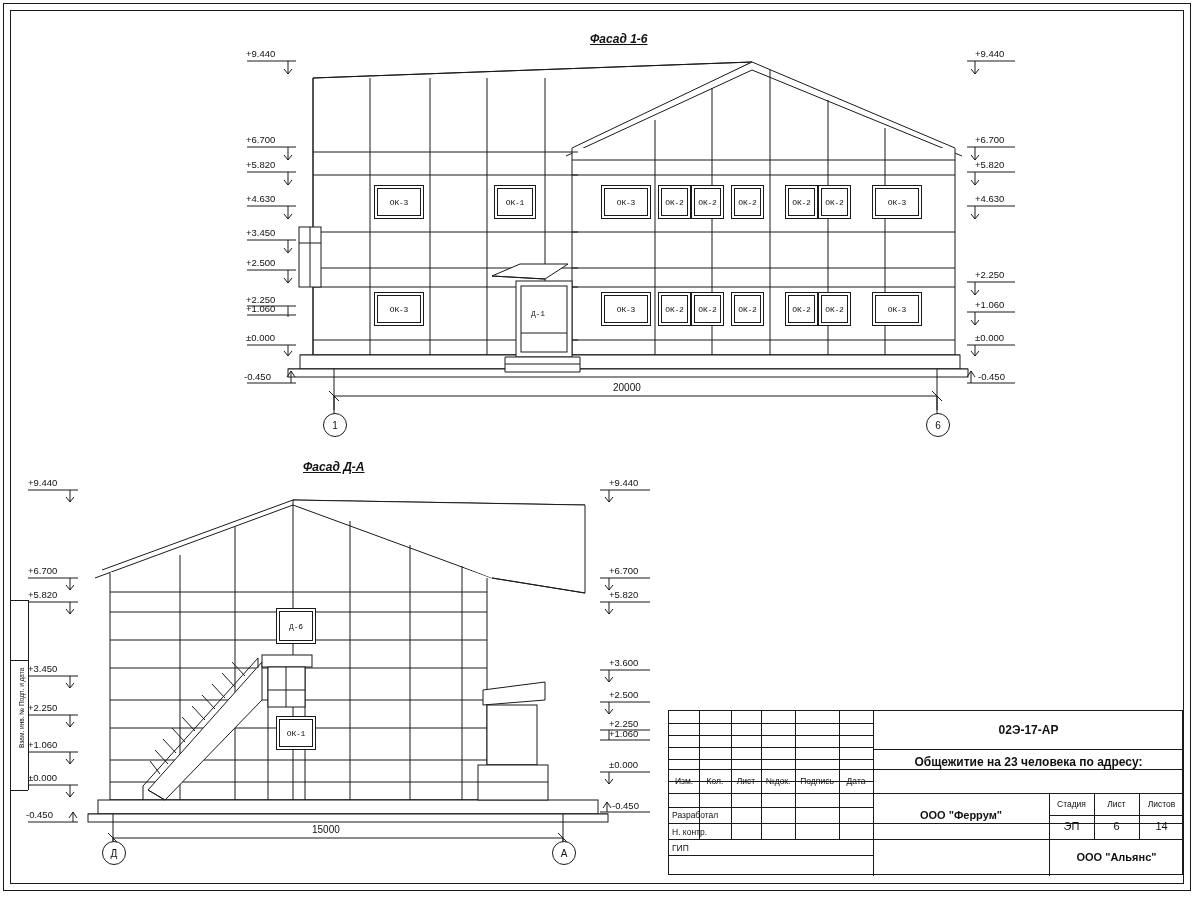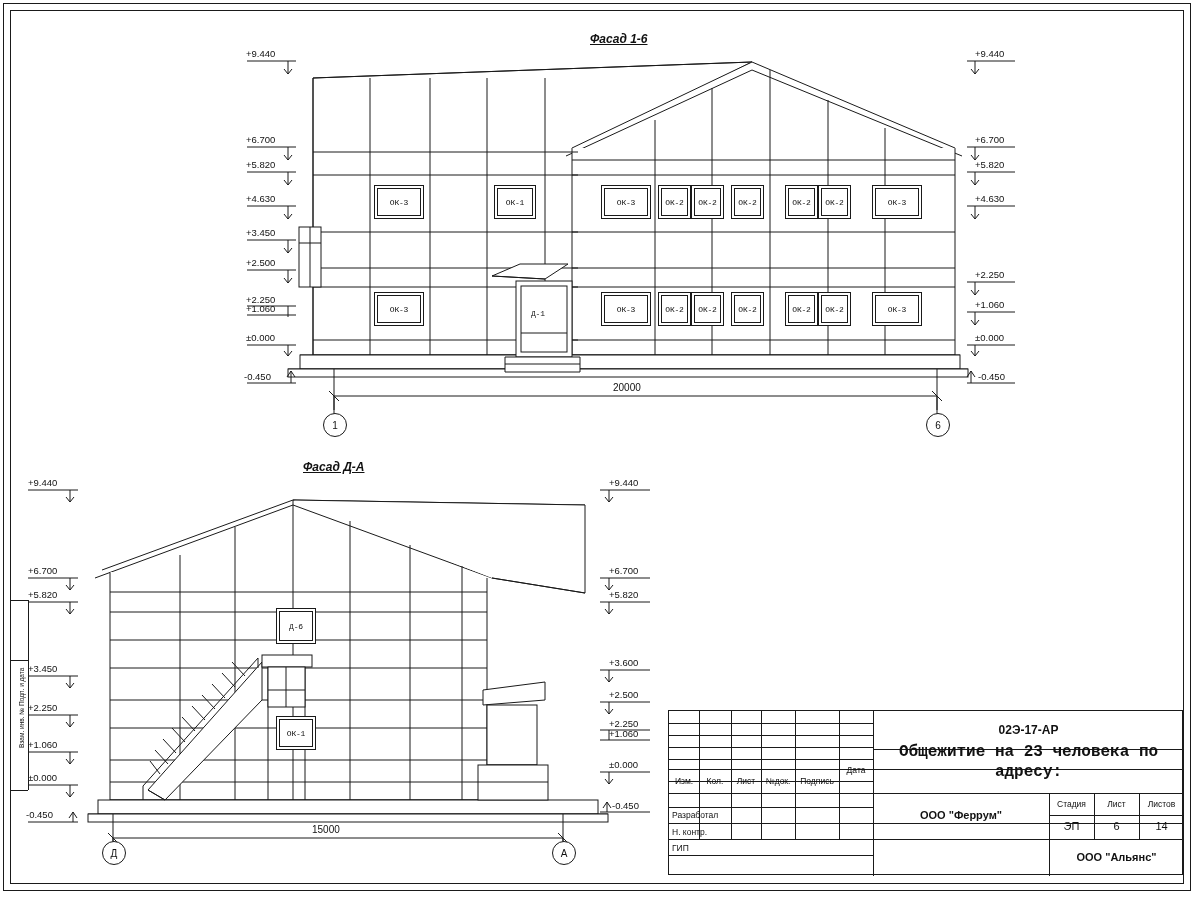--- a/index.html
+++ b/index.html
@@ -472,28 +472,28 @@
     <div class="ln v" style="left:425px;top:82px;height:46px;"></div>
     <div class="ln v" style="left:470px;top:82px;height:46px;"></div>
     <div class="ln h" style="left:380px;top:104px;width:135px;"></div>
     <div class="ln v" style="left:380px;top:128px;height:37px;"></div>
 
     <div class="tbc" style="left:0;top:58px;width:30px;height:24px;">Изм.</div>
     <div class="tbc" style="left:30px;top:58px;width:32px;height:24px;">Кол.</div>
     <div class="tbc" style="left:62px;top:58px;width:30px;height:24px;">Лист</div>
     <div class="tbc" style="left:92px;top:58px;width:34px;height:24px;">№док.</div>
     <div class="tbc" style="left:126px;top:58px;width:44px;height:24px;">Подпись</div>
-    <div class="tbc" style="left:170px;top:47px;width:34px;height:24px;">Дата</div>
+    <div class="tbc" style="left:170px;top:58px;width:34px;height:24px;">Дата</div>
 
     <div class="tbtxt" style="left:3px;top:87px;margin-top:12px;">Разработал</div>
     <div class="tbtxt" style="left:3px;top:116px;">Н. контр.</div>
     <div class="tbtxt" style="left:3px;top:132px;">ГИП</div>
 
     <div class="tbc" style="left:204px;top:0;width:311px;height:38px;font-size:12px;font-weight:bold;">02Э-17-АР</div>
-    <div class="tbc" style="left:204px;top:44px;width:311px;height:14px;font-size:16px;font-weight:bold;font-family:Liberation Mono, monospace;">Общежитие на 23 человека по адресу:</div>
+    <div class="tbc" style="left:204px;top:44px;width:311px;height:14px;font-size:12px;font-weight:bold;">Общежитие на 23 человека по адресу:</div>
 
     <div class="tbc" style="left:204px;top:82px;width:176px;height:46px;font-size:11px;font-weight:bold;">ООО "Феррум"</div>
 
     <div class="tbc" style="left:380px;top:82px;width:45px;height:22px;">Стадия</div>
     <div class="tbc" style="left:425px;top:82px;width:45px;height:22px;">Лист</div>
     <div class="tbc" style="left:470px;top:82px;width:45px;height:22px;">Листов</div>
     <div class="tbc" style="left:380px;top:104px;width:45px;height:24px;font-size:11px;">ЭП</div>
     <div class="tbc" style="left:425px;top:104px;width:45px;height:24px;font-size:11px;">6</div>
     <div class="tbc" style="left:470px;top:104px;width:45px;height:24px;font-size:11px;">14</div>
 

